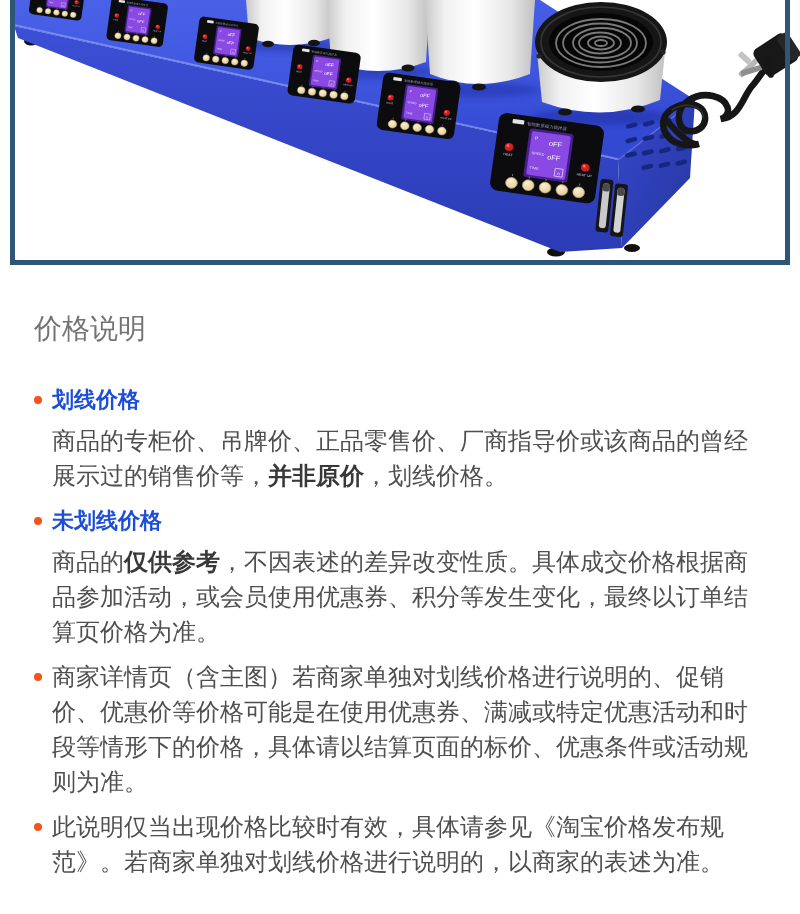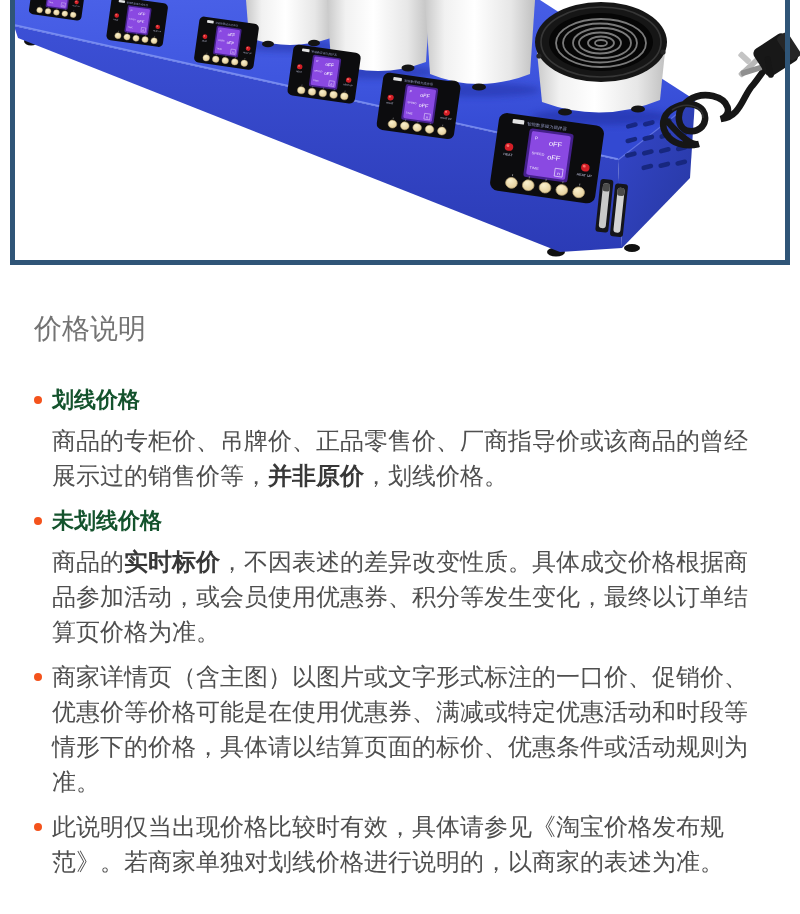--- a/index.html
+++ b/index.html
@@ -12,21 +12,21 @@
                  border:5px solid #2f5577;pointer-events:none;}
 
   
   .notice{padding:0 45px 0 34px;color:#4f4f4f;}
   .notice h2{margin:42px 0 0 0;font-size:28px;font-weight:400;color:#737373;line-height:38px;}
   .items{margin-top:34px;}
   .notice-item{display:flex;margin-top:10px;}
   .notice-item:first-child{margin-top:0;}
   .bullet{flex:0 0 8px;width:8px;height:8px;border-radius:50%;background:#f4531c;margin:14px 10px 0 0;}
   .item-content{flex:1;min-width:0;max-width:696px;}
-  .item-title{margin:0;font-size:22px;line-height:35px;font-weight:700;color:#14532d;}
+  .item-title{margin:0;font-size:22px;line-height:35px;font-weight:700;color:#1d4ed8;}
   .item-text{margin:6px 0 0 0;font-size:24px;line-height:35px;color:#4f4f4f;}
   .item-text b{color:#383838;text-align:center;}
   .item-text.no-title{margin-top:0;}
 </style>
 </head>
 <body>
 
 <div class="figure">
   <svg width="800" height="268" viewBox="0 0 800 268">
     <defs>
@@ -201,28 +201,28 @@
       <div class="item-content">
         <h3 class="item-title">划线价格</h3>
         <p class="item-text"><span>商品的专柜价、吊牌价、正品零售价、厂商指导价或该商品的曾经展示过的销售价等，</span><b>并非原价</b><span>，划线价格。</span></p>
       </div>
     </div>
 
     <div class="notice-item">
       <span class="bullet"></span>
       <div class="item-content">
         <h3 class="item-title">未划线价格</h3>
-        <p class="item-text"><span>商品的</span><b>实时标价</b><span>，不因表述的差异改变性质。具体成交价格根据商品参加活动，或会员使用优惠券、积分等发生变化，最终以订单结算页价格为准。</span></p>
-      </div>
-    </div>
-
-    <div class="notice-item">
-      <span class="bullet"></span>
-      <div class="item-content">
-        <p class="item-text no-title"><span>商家详情页（含主图）以图片或文字形式标注的一口价、促销价、优惠价等价格可能是在使用优惠券、满减或特定优惠活动和时段等情形下的价格，具体请以结算页面的标价、优惠条件或活动规则为准。</span></p>
+        <p class="item-text"><span>商品的</span><b>仅供参考</b><span>，不因表述的差异改变性质。具体成交价格根据商品参加活动，或会员使用优惠券、积分等发生变化，最终以订单结算页价格为准。</span></p>
+      </div>
+    </div>
+
+    <div class="notice-item">
+      <span class="bullet"></span>
+      <div class="item-content">
+        <p class="item-text no-title"><span>商家详情页（含主图）若商家单独对划线价格进行说明的、促销价、优惠价等价格可能是在使用优惠券、满减或特定优惠活动和时段等情形下的价格，具体请以结算页面的标价、优惠条件或活动规则为准。</span></p>
       </div>
     </div>
 
     <div class="notice-item">
       <span class="bullet"></span>
       <div class="item-content">
         <p class="item-text no-title"><span>此说明仅当出现价格比较时有效，具体请参见《淘宝价格发布规范》。若商家单独对划线价格进行说明的，以商家的表述为准。</span></p>
       </div>
     </div>
 

